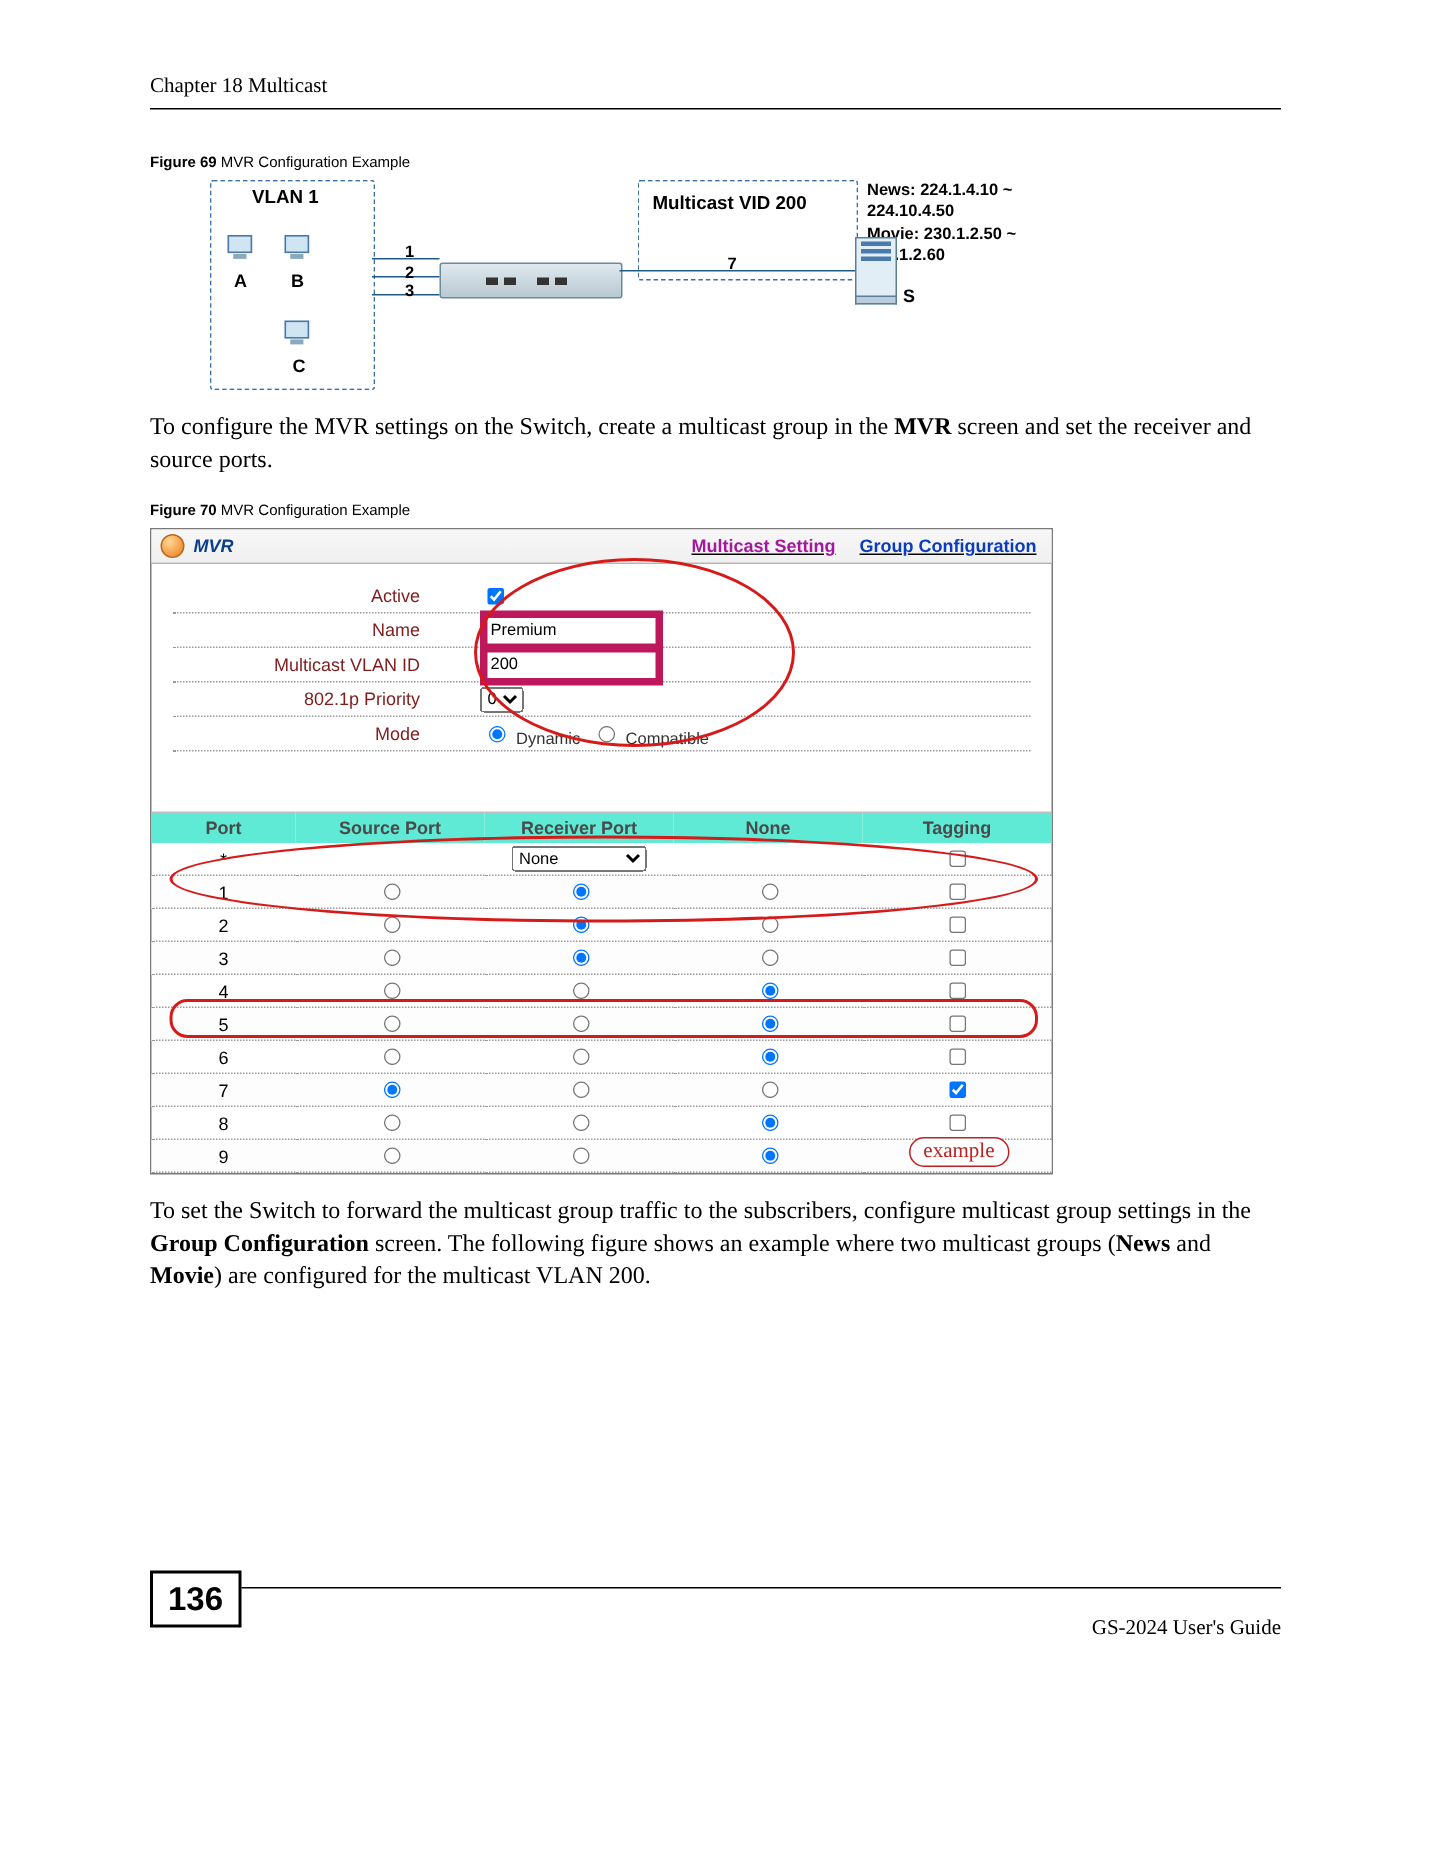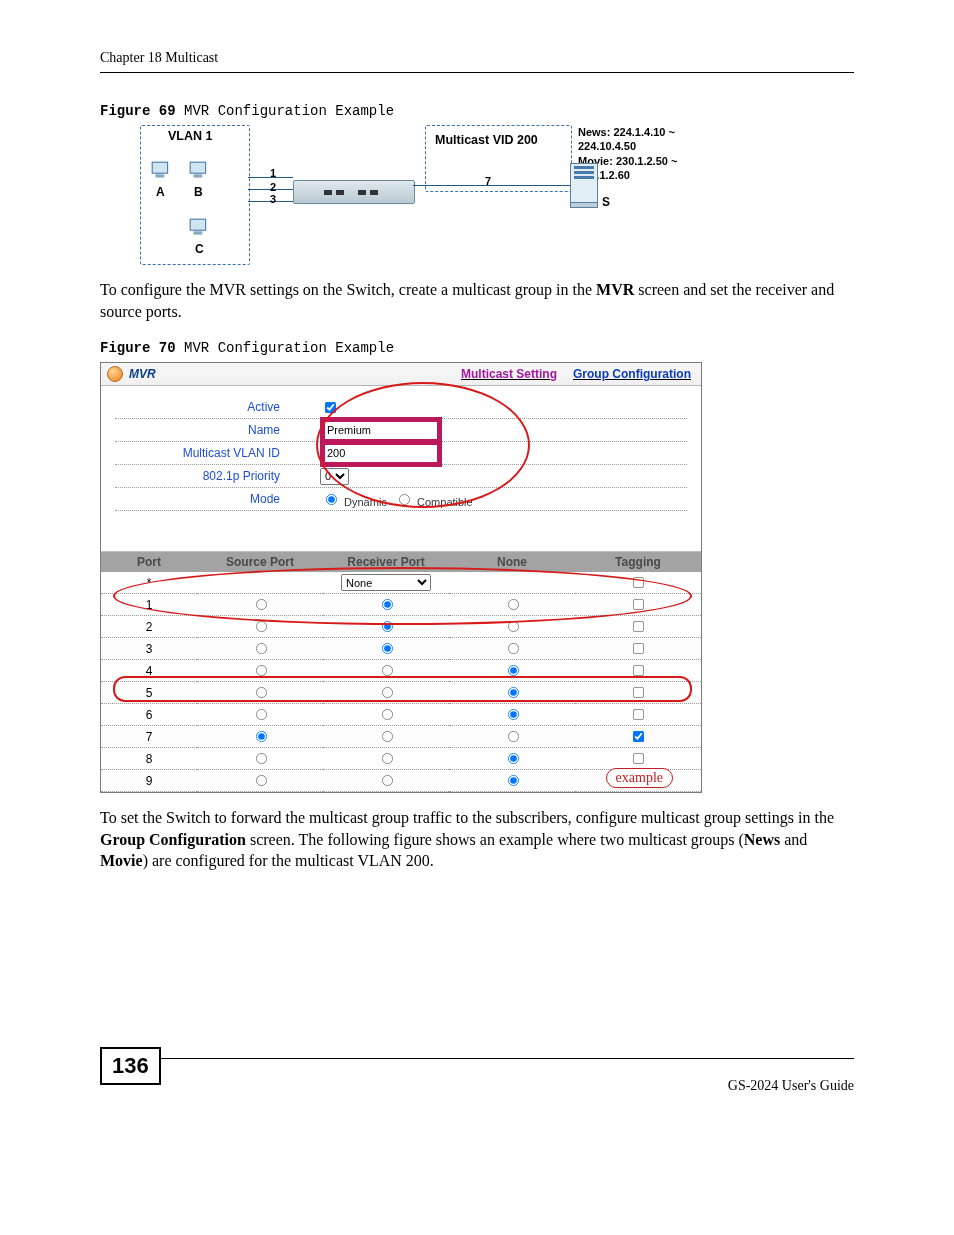--- a/index.html
+++ b/index.html
@@ -16,22 +16,22 @@
     min-height: 1145px;
     box-sizing: border-box;
   }
   .chapter-hdr {
     font-size: 14px;
     border-bottom: 1px solid #000;
     padding-bottom: 6px;
     margin-bottom: 30px;
   }
   .fig-caption {
-    font-family: Liberation Mono, monospace;
-    font-size: 14px;
+    font-family: Liberation Sans, sans-serif;
+    font-size: 10px;
     margin-top: 18px;
     margin-bottom: 6px;
   }
   .fig-caption .bold { font-weight: bold; }
   .body-text {
     font-size: 16px;
     line-height: 1.35;
     margin: 14px 0;
   }
   .body-text .bold { font-weight: bold; }
@@ -99,34 +99,34 @@
   .titlebar-links { margin-left:auto; display:flex; gap:16px; padding-right:10px; font-weight:bold; text-decoration:underline; }
   .titlebar-links .ms { color:#a2189e; }
   .titlebar-links .gc { color:#0a3cbd; }
   .settings-block {
     padding: 10px 14px 12px 14px;
   }
   .srow {
     display:flex; align-items:center; height:22px;
     border-bottom: 1px dotted #9a9a9a;
   }
-  .srow .lbl { width:165px; text-align:right; padding-right:40px; color:#1d4ed8; }
+  .srow .lbl { width:165px; text-align:right; padding-right:40px; color:#7f1d1d; }
   .srow .val { flex:1; color:#333; }
   .intext { width:108px; height:15px; border:5px solid #be185d; font-size:11px; padding-left:2px; }
   .sel { font-size:11px; height:17px; }
   .mode-radio { font-size:11px; }
   .ellipse {
     position:absolute; border:2px solid #d61a1a; border-radius:50%;
     pointer-events:none;
   }
   .port-table {
     width:100%; border-collapse:collapse; font-size:12px;
   }
   .port-table th {
-    background:#a3a3a3; padding:3px 12px; font-weight:bold; color:#4a4a4a;
+    background:#5eead4; padding:3px 12px; font-weight:bold; color:#4a4a4a;
     border-top:1px solid #bfbfbf;
   }
   .port-table td {
     text-align:center; padding:1px 0;
     border-bottom:1px dotted #9a9a9a;
   }
   .port-table tr.odd td { background:#fdfdfd; }
   .radio { appearance:auto; transform:scale(0.85); }
   .chk { transform:scale(0.85); }
   .example-label {

